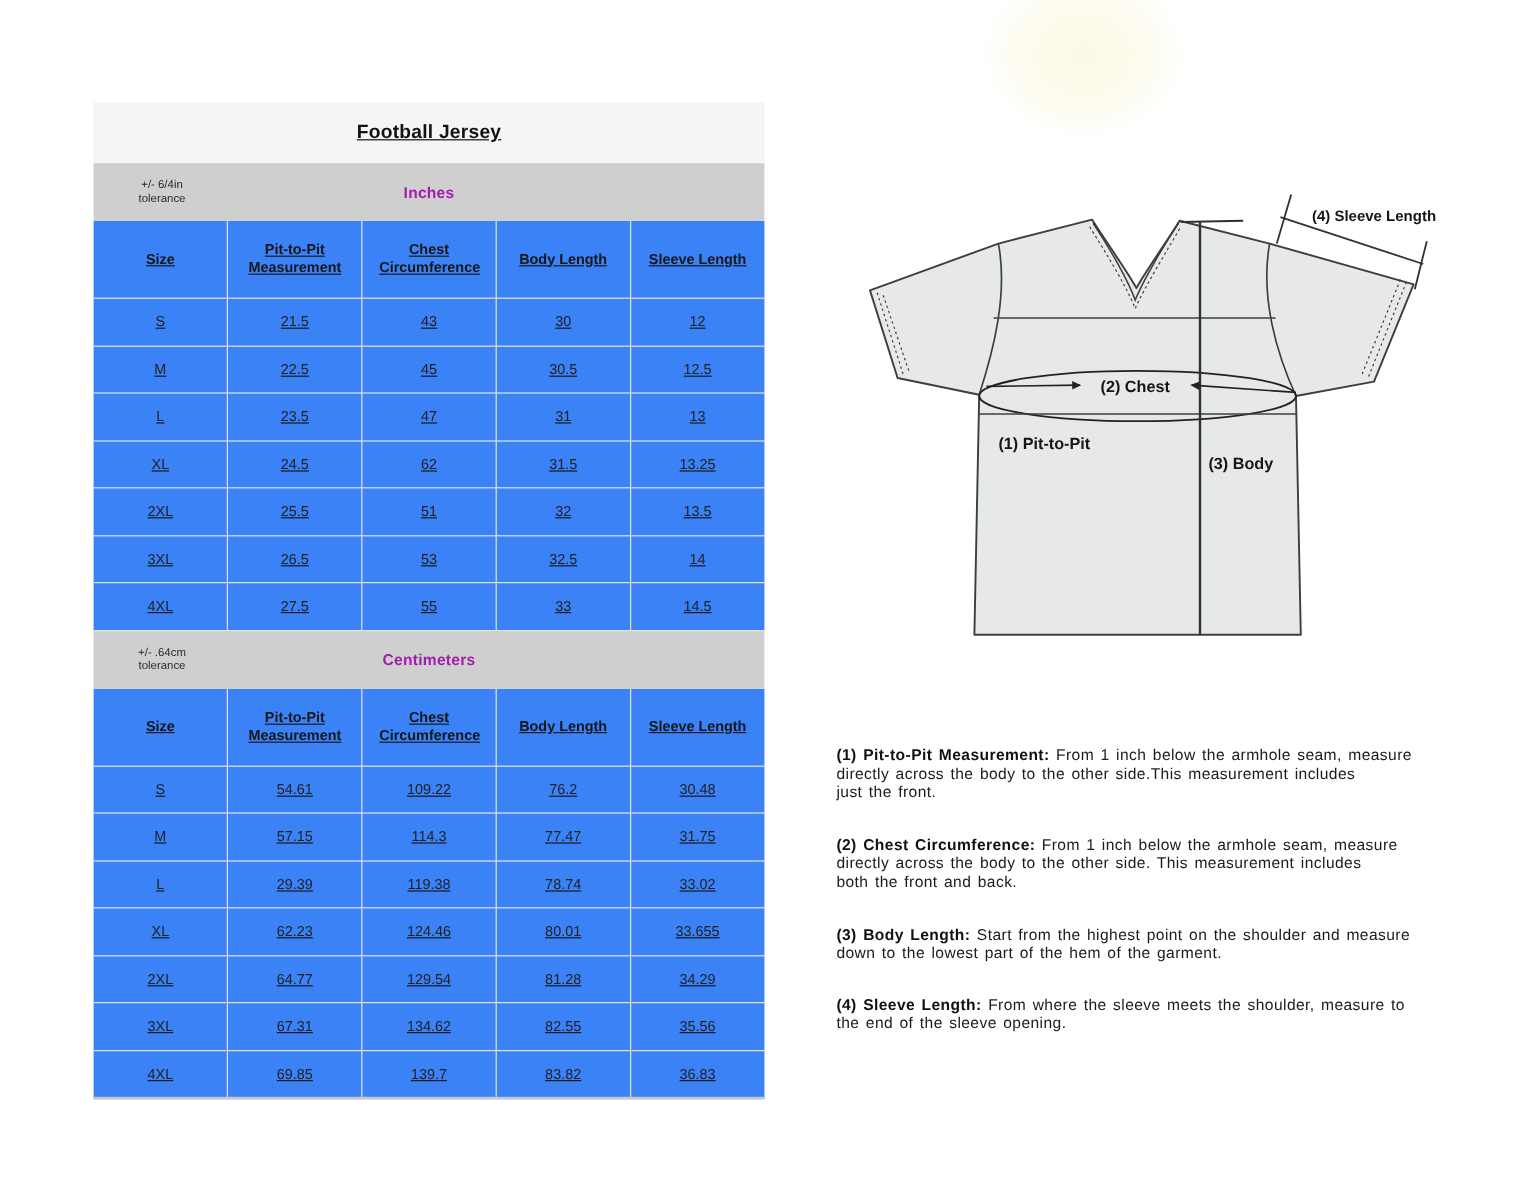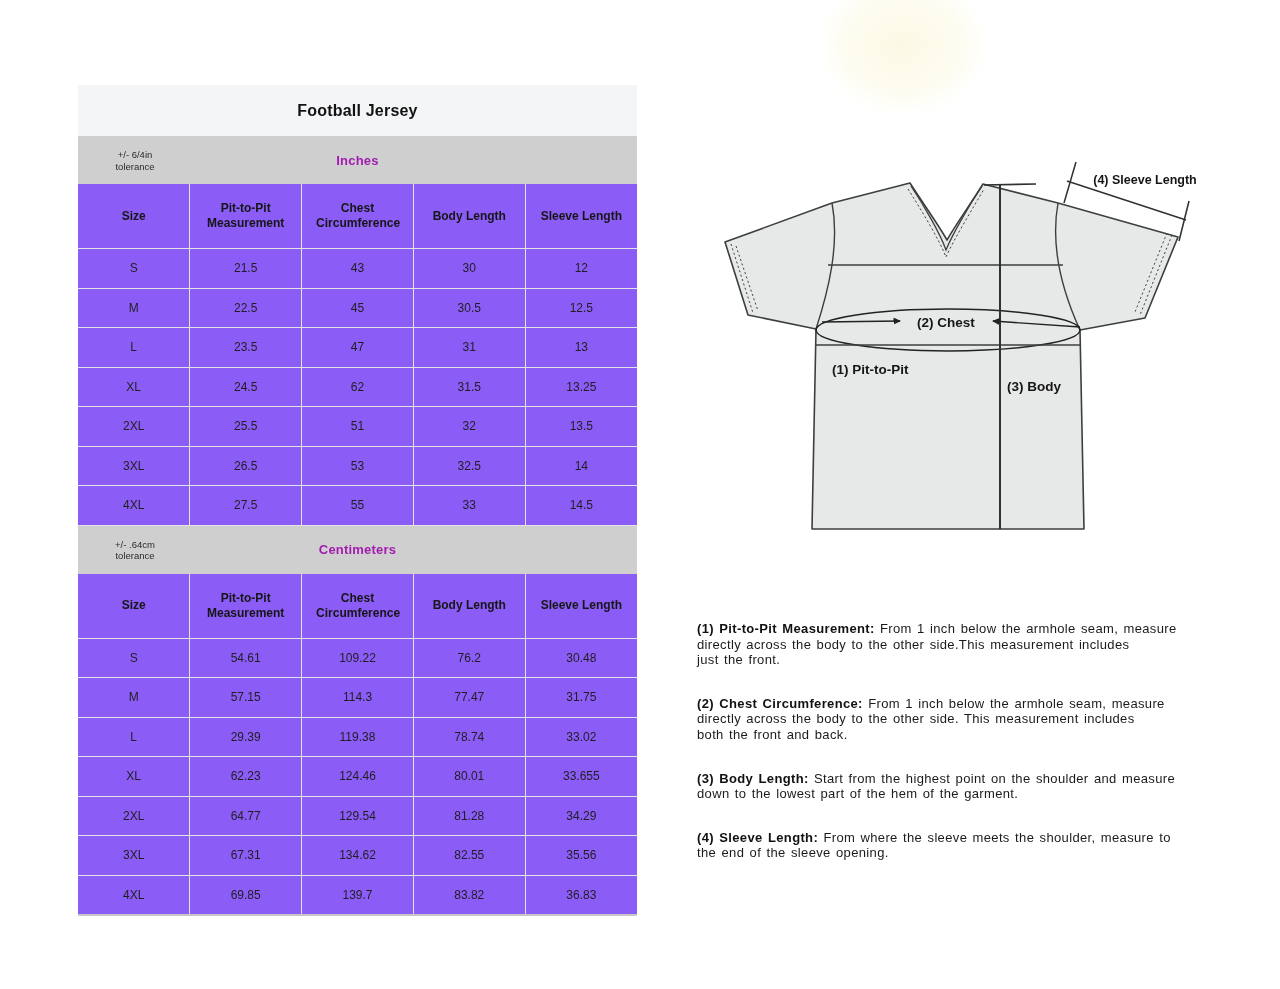--- a/index.html
+++ b/index.html
@@ -15,37 +15,37 @@
     pointer-events:none;
   }
 
   
   .size-chart{
     position:absolute;left:78px;top:85px;width:559px;
   }
   .chart-title{
     height:51px;line-height:51px;text-align:center;
     background:var(--title-bg,#f4f5f6);
-    font-size:16px;font-weight:bold;color:#121212;letter-spacing:.2px;
+    font-size:16px;font-weight:bold;color:#121212;letter-spacing:.2px;text-decoration:underline;
   }
   .unit-band{
     position:relative;height:48px;background:var(--band-bg,#cfcfcf);
   }
   .unit-band .tolerance{
     position:absolute;left:17px;top:50%;transform:translateY(-50%);
     width:80px;text-align:center;
     font-size:9.5px;line-height:11.5px;color:#2a2a2a;white-space:pre-line;
   }
   .unit-band .unit-label{
     position:absolute;left:0;right:0;top:0;bottom:0;
     display:flex;align-items:center;justify-content:center;
     font-size:13px;font-weight:bold;color:#a21caf;letter-spacing:.2px;
   }
   table.size-table{
-    width:559px;border-collapse:collapse;table-layout:fixed;background:#8b5cf6;
+    width:559px;border-collapse:collapse;table-layout:fixed;background:#3b82f6;text-decoration:underline;
   }
   table.size-table col{width:20%;}
   table.size-table th{
     height:64px;font-size:12px;font-weight:bold;text-align:center;vertical-align:middle;
     border:1px solid var(--border,#e3e3e3);padding:0 14px;line-height:15px;color:#161616;
   }
   table.size-table td{
     height:36.5px;font-size:12px;text-align:center;vertical-align:middle;
     border:1px solid var(--border,#e3e3e3);color:#1f1f1f;
   }

